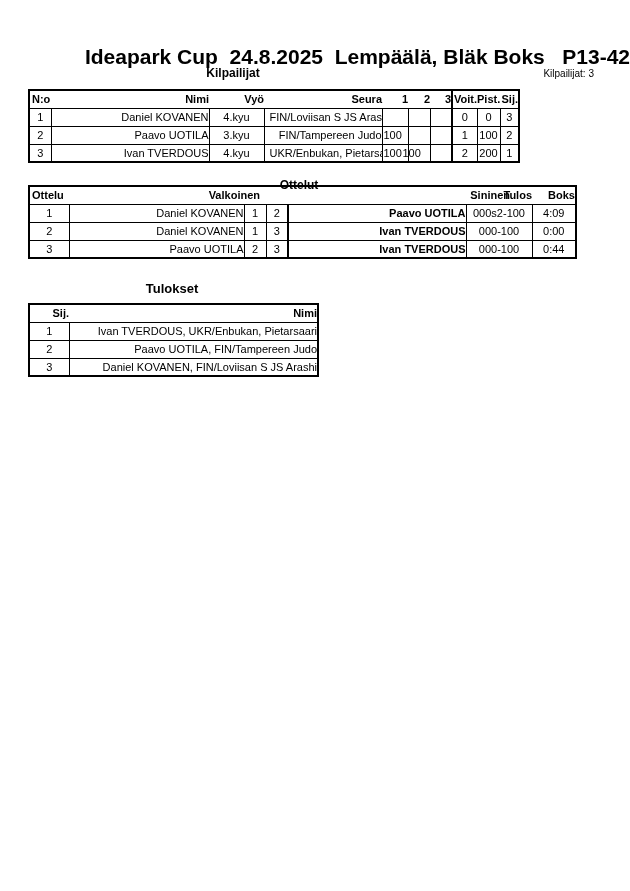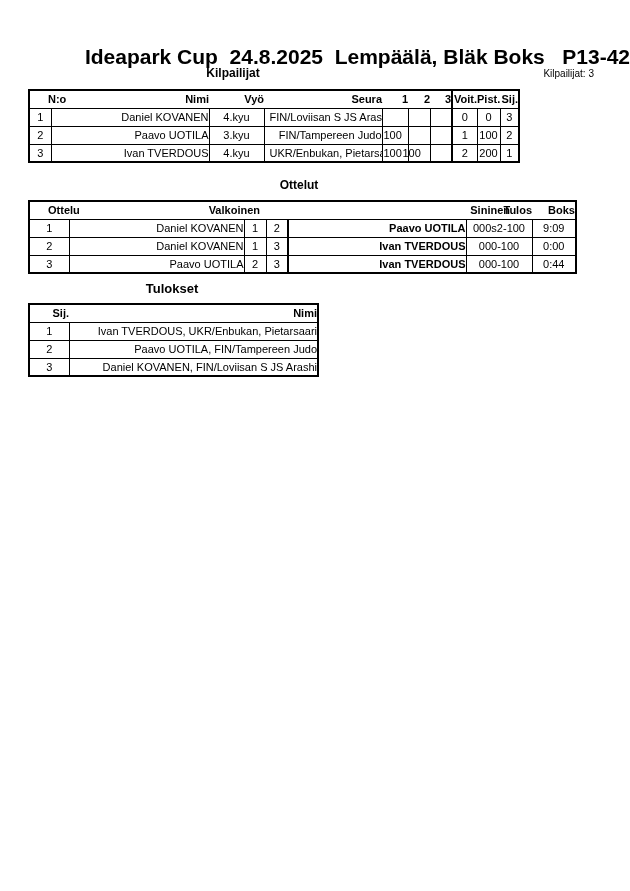--- a/index.html
+++ b/index.html
@@ -37,21 +37,21 @@
   }
   table {
     position: absolute;
     border-collapse: collapse;
     table-layout: fixed;
     border: 2px solid #000;
     font-size: 11px;
     color: #000;
   }
   .t1 { left: 28px; top: 89px;  width: 490px; }
-  .t2 { left: 28px; top: 200px; width: 547px; }
+  .t2 { left: 28px; top: 185px; width: 547px; }
   .t3 { left: 28px; top: 303px; width: 289px; }
   tr { height: 18px; }
   td {
     border: 1px solid #000;
     padding: 0;
     vertical-align: middle;
     white-space: nowrap;
   }
   th {
     border: none;
@@ -61,21 +61,21 @@
     font-weight: bold;
     font-size: 11px;
     text-align: right;
   }
   .sep2 { border-left: 2px solid #000; }
   .c { text-align: center; }
   .l { text-align: right; padding-left: 5px; overflow: hidden; }
   .n { text-align: left; padding-left: 1px; overflow: visible; }
   .ovl { text-indent: -7px; }
   .b { font-weight: bold; }
-  .hl { text-align: left; padding-left: 18px; }
+  .hl { text-align: left; padding-left: 2px; }
   .shift-v { position: relative; left: 16px; }
   .shift-s { position: relative; left: 44px; }
 </style>
 </head>
 <body>
 
 <div class="page">
 
   <div class="title">Ideapark Cup  24.8.2025  Lempäälä, Bläk Boks   P13-42</div>
   <div class="sec-heading kilp">Kilpailijat</div>
@@ -172,21 +172,21 @@
       </tr>
     </thead>
     <tbody>
       <tr>
         <td class="c">1</td>
         <td class="l">Daniel KOVANEN</td>
         <td class="c">1</td>
         <td class="c">2</td>
         <td class="l b sep2">Paavo UOTILA</td>
         <td class="c">000s2-100</td>
-        <td class="c">9:09</td>
+        <td class="c">4:09</td>
       </tr>
       <tr>
         <td class="c">2</td>
         <td class="l">Daniel KOVANEN</td>
         <td class="c">1</td>
         <td class="c">3</td>
         <td class="l b sep2">Ivan TVERDOUS</td>
         <td class="c">000-100</td>
         <td class="c">0:00</td>
       </tr>

